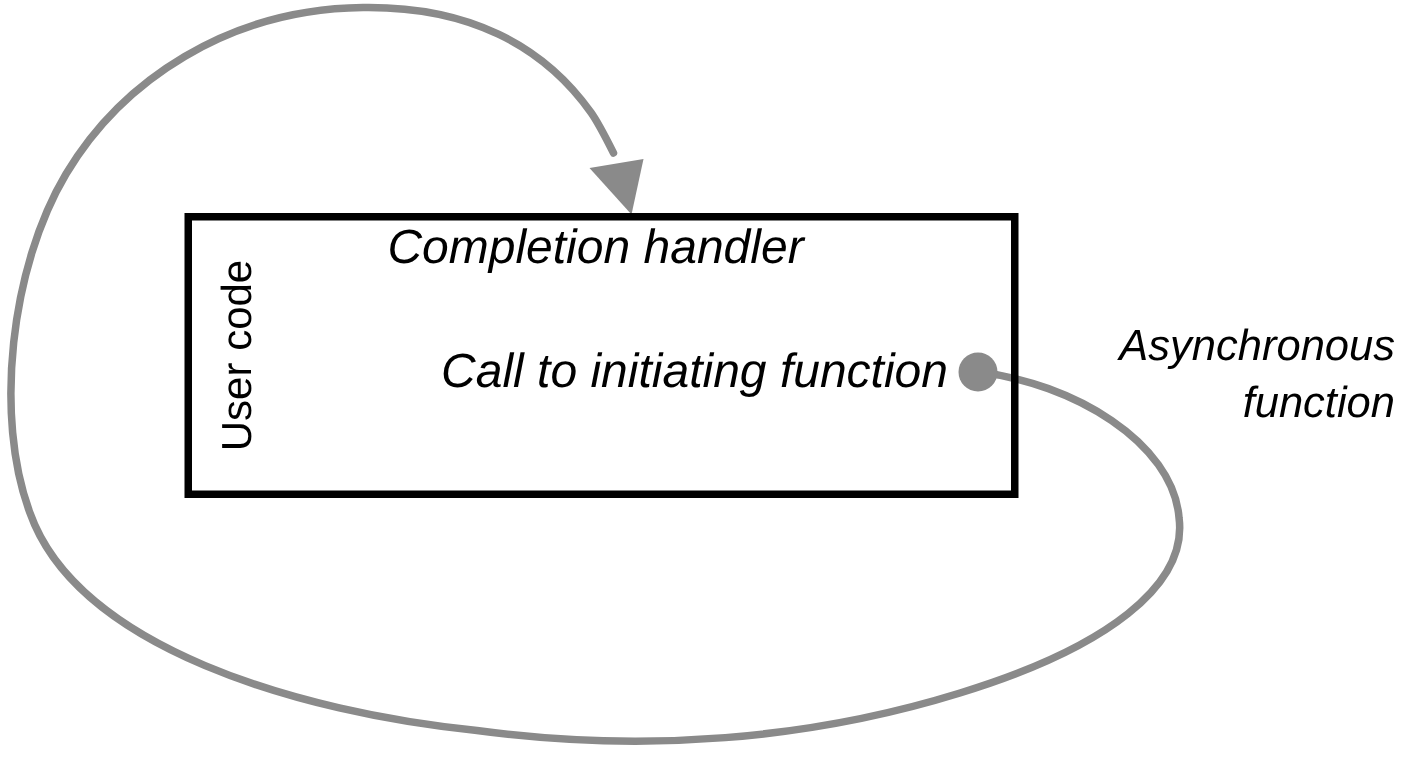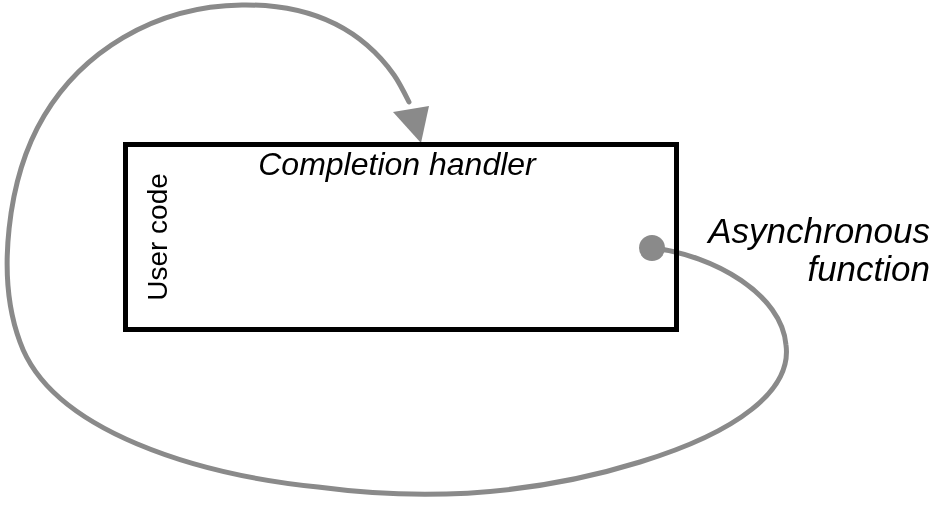--- a/index.html
+++ b/index.html
@@ -60,21 +60,21 @@
     font-size: 28px;
     white-space: nowrap;
   }
   #async-operation-label {
     position: absolute;
     z-index: 3;
     right: 8px;
     top: 212px;
     text-align: right;
     font-style: italic;
-    font-size: 35px;
+    font-size: 29px;
     line-height: 38px;
   }
 </style>
 </head>
 <body>
 
 <div id="stage">
 
   <svg id="loop-svg" width="938" height="506" viewBox="0 0 938 506">
     <path d="M 652 248
@@ -89,19 +89,20 @@
     <polygon points="393,112 429,106 421,143" fill="#8a8a8a"></polygon>
     <circle cx="652" cy="248" r="13" fill="#8a8a8a"></circle>
   </svg>
 
   <div id="user-code-box"></div>
 
   <div id="user-code-label" class="rotated">User code</div>
 
   <div id="completion-handler-label" class="label">Completion handler</div>
 
+  <div id="initiating-function-label" class="label">Call to initiating function</div>
 
   <div id="async-operation-label">
     <div>Asynchronous</div>
     <div>function</div>
   </div>
 
 </div>
 
 </body></html>

